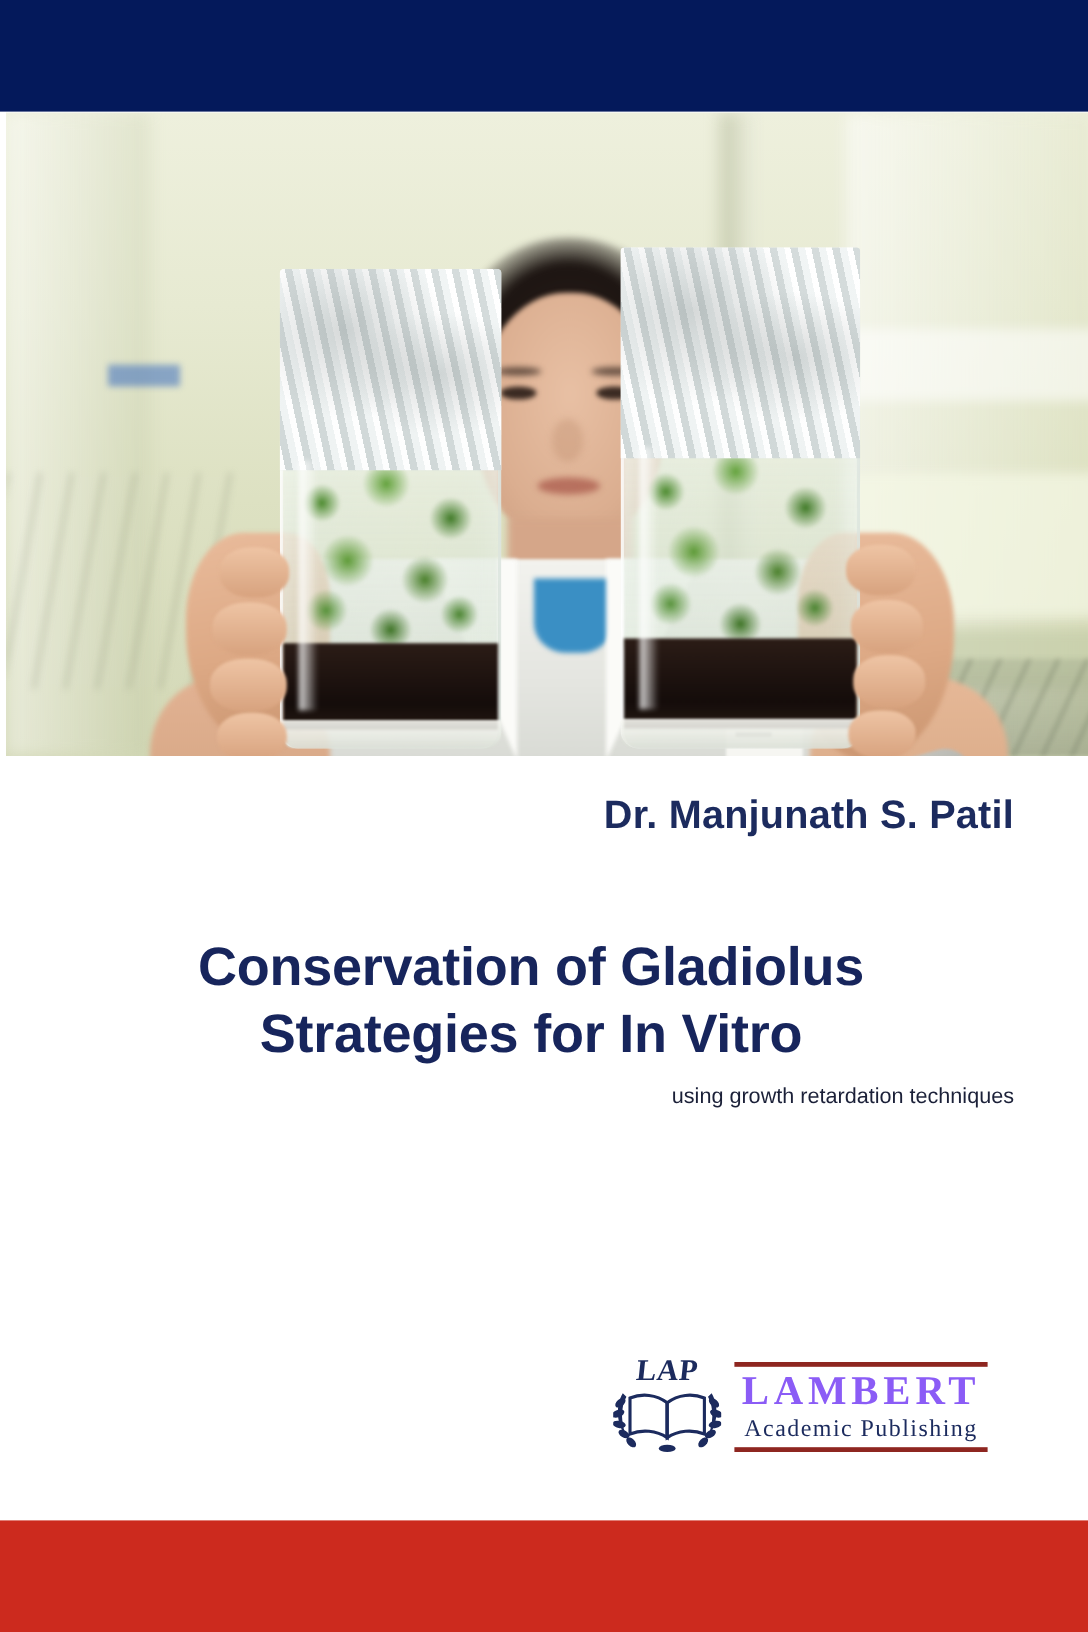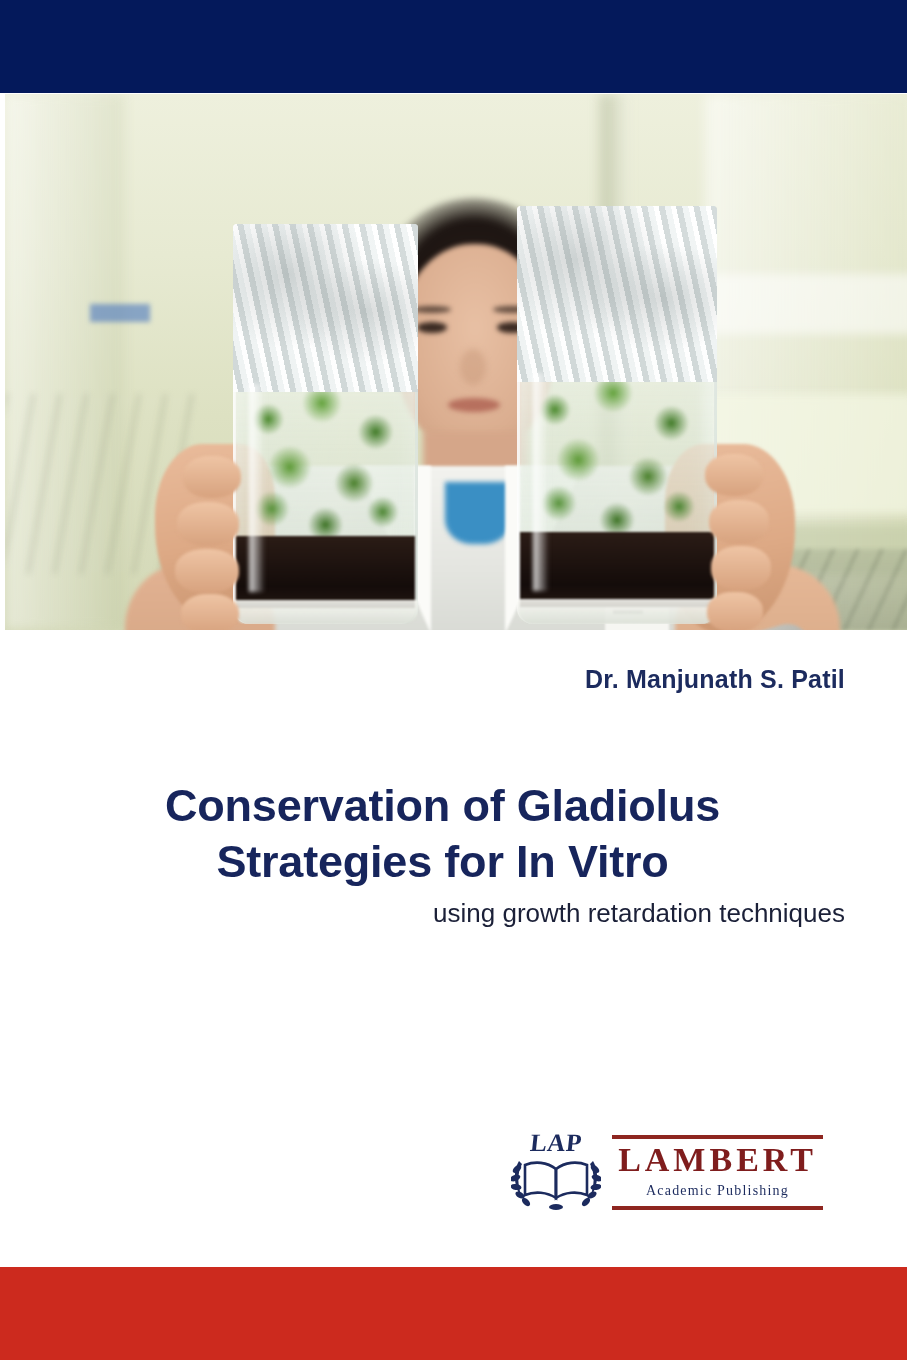--- a/index.html
+++ b/index.html
@@ -414,21 +414,21 @@
 
   
   .authors {
     position: absolute;
     left: 40px;
     top: 662px;
     width: 805px;
     text-align: right;
     color: #1c2b5e;
     font-weight: bold;
-    font-size: 25px;
+    font-size: 33px;
     line-height: 34px;
     letter-spacing: 0.2px;
   }
 
   .title {
     position: absolute;
     left: 40px;
     top: 778px;
     width: 805px;
     text-align: center;
@@ -440,21 +440,21 @@
   }
 
   .subtitle {
     position: absolute;
     left: 40px;
     top: 896px;
     width: 805px;
     text-align: right;
     color: #1b2038;
     font-weight: normal;
-    font-size: 26px;
+    font-size: 18px;
     line-height: 34px;
   }
 
   
   .logo {
     position: absolute;
     left: 508px;
     top: 1128px;
     width: 315px;
     height: 88px;
@@ -494,28 +494,28 @@
   .logo-rule {
     height: 4px;
     background: #8e2620;
     width: 100%;
   }
   .logo-lambert {
     font-family: "Liberation Serif", serif;
     font-weight: bold;
     font-size: 34px;
     line-height: 38px;
-    color: #7f1d1d;
+    color: #8b5cf6;
     letter-spacing: 4px;
     text-align: center;
     padding: 2px 0 0 0;
   }
   .logo-academic {
     font-family: "Liberation Serif", serif;
-    font-size: 14px;
+    font-size: 20px;
     line-height: 24px;
     color: #1c2b5e;
     letter-spacing: 1.2px;
     text-align: center;
     padding-bottom: 3px;
   }
 
   
   .bottom-band {
     position: absolute;

